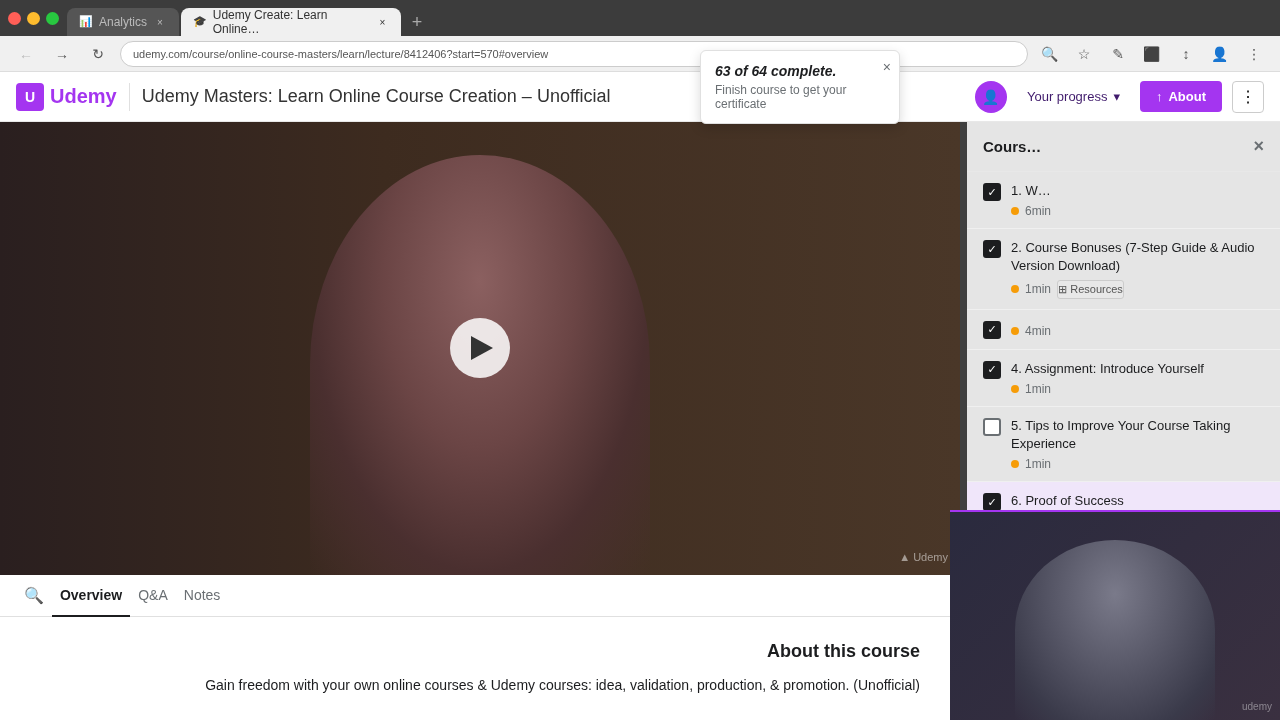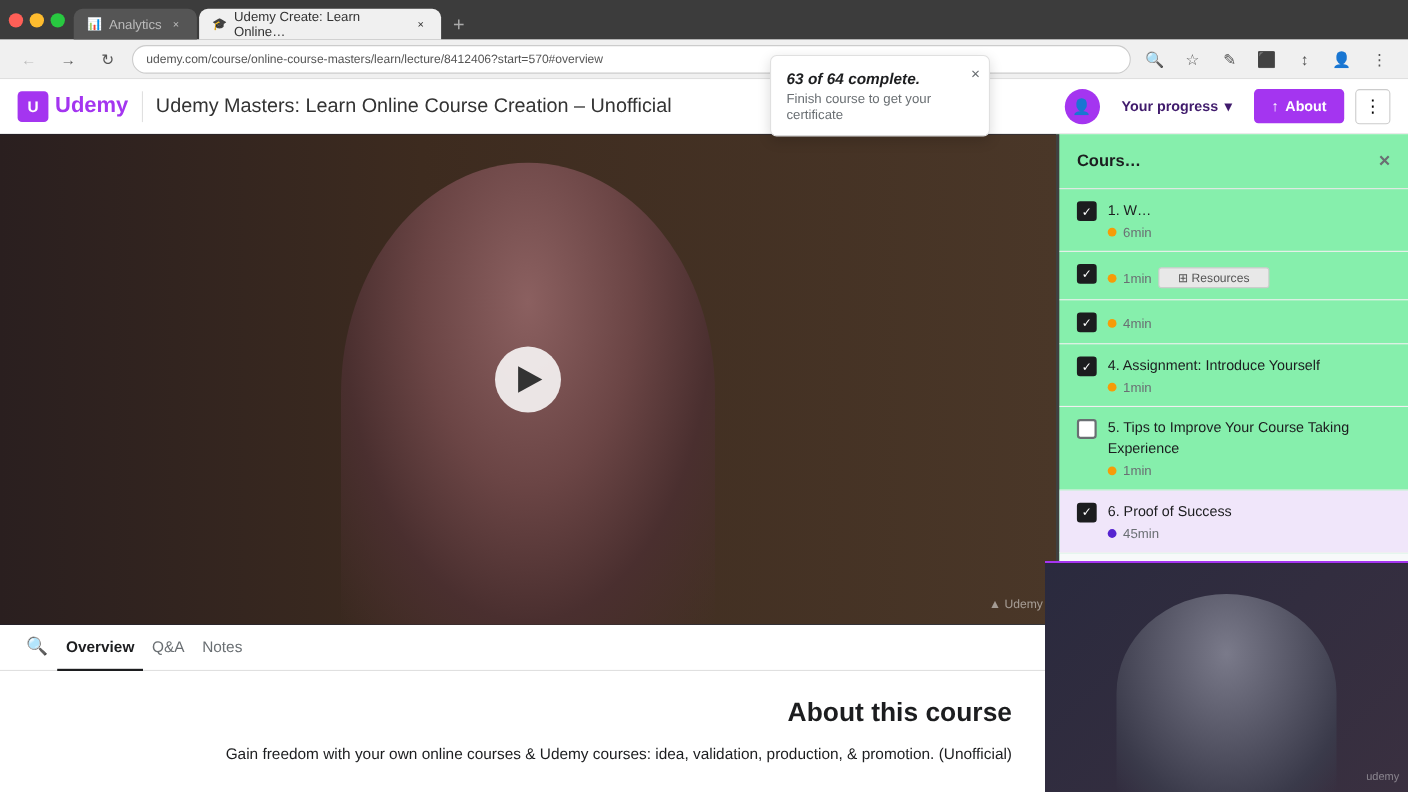--- a/index.html
+++ b/index.html
@@ -29,72 +29,72 @@
     .toolbar-icons { display: flex; gap: 6px; align-items: center; }
     .toolbar-icon { width: 28px; height: 28px; display: flex; align-items: center; justify-content: center; border-radius: 50%; cursor: pointer; color: #555; font-size: 14px; }
 
     
     .udemy-header { background: #fff; height: 50px; display: flex; align-items: center; padding: 0 16px; border-bottom: 1px solid #e8e8e8; gap: 12px; }
     .udemy-logo { display: flex; align-items: center; gap: 6px; font-weight: 700; font-size: 20px; color: #a435f0; cursor: pointer; }
     .logo-icon { width: 28px; height: 28px; background: #a435f0; border-radius: 4px; display: flex; align-items: center; justify-content: center; color: white; font-weight: 700; font-size: 14px; }
     .header-divider { width: 1px; height: 28px; background: #e0e0e0; }
     .course-title { font-size: 18px; color: #333; flex: 1; }
     .header-actions { display: flex; align-items: center; gap: 10px; }
-    .progress-btn { display: flex; align-items: center; gap: 6px; font-size: 13px; color: #401b6c; font-weight: 700; cursor: pointer; padding: 6px 10px; border-radius: 4px; }
+    .progress-btn { display: flex; align-items: center; gap: 6px; font-size: 13px; color: #401b6c; font-weight: 400; cursor: pointer; padding: 6px 10px; border-radius: 4px; }
     .share-btn { background: #a435f0; color: white; border: none; padding: 8px 16px; border-radius: 4px; font-size: 13px; font-weight: 600; cursor: pointer; display: flex; align-items: center; gap: 6px; }
     .more-btn { width: 32px; height: 32px; display: flex; align-items: center; justify-content: center; border: 1px solid #ccc; border-radius: 4px; cursor: pointer; font-size: 16px; }
     .avatar { width: 32px; height: 32px; border-radius: 50%; background: #a435f0; display: flex; align-items: center; justify-content: center; color: white; font-size: 14px; }
 
     
     .main-content { display: flex; height: calc(720px - 122px); }
     .video-area { flex: 1; background: #000; position: relative; }
     .video-placeholder { width: 100%; height: 100%; background: linear-gradient(135deg, #1a1a2e 0%, #16213e 50%, #0f3460 100%); display: flex; align-items: center; justify-content: center; position: relative; overflow: hidden; }
     .video-bg-person { position: absolute; left: 0; top: 0; width: 100%; height: 100%; background: linear-gradient(to right, #2a1f1f 0%, #3d2b1f 40%, #4a3728 100%); }
     .play-button { width: 60px; height: 60px; border-radius: 50%; background: rgba(255,255,255,0.85); display: flex; align-items: center; justify-content: center; cursor: pointer; z-index: 2; }
     .play-button::after { content: ''; border-style: solid; border-width: 12px 0 12px 22px; border-color: transparent transparent transparent #333; margin-left: 4px; }
     .video-watermark { position: absolute; bottom: 12px; right: 12px; font-size: 11px; color: rgba(255,255,255,0.5); }
 
     
-    .sidebar { width: 320px; background: #86efac; border-left: 3px solid #404040; overflow-y: auto; position: relative; flex-shrink: 0; }
+    .sidebar { width: 320px; background: #e5e5e5; border-left: 7px solid #404040; overflow-y: auto; position: relative; flex-shrink: 0; }
     .sidebar-header { padding: 14px 16px; font-size: 15px; font-weight: 700; color: #1c1d1f; border-bottom: 1px solid #e8e8e8; display: flex; align-items: center; justify-content: space-between; }
     .sidebar-close { cursor: pointer; font-size: 18px; color: #6a6f73; }
 
     
     .course-item { display: flex; align-items: flex-start; padding: 10px 16px; gap: 10px; border-bottom: 1px solid #f0f0f0; cursor: pointer; }
     .course-item.active { background: #f0e6fa; }
     .checkbox { width: 18px; height: 18px; border-radius: 3px; border: 2px solid #6a6f73; display: flex; align-items: center; justify-content: center; flex-shrink: 0; margin-top: 1px; }
     .checkbox.checked { background: #1c1d1f; border-color: #1c1d1f; color: white; font-size: 11px; }
     .checkbox.unchecked { background: white; }
     .item-info { flex: 1; }
     .item-title { font-size: 13px; color: #1c1d1f; line-height: 1.4; }
     .item-meta { display: flex; align-items: center; gap: 6px; margin-top: 4px; }
     .item-duration { font-size: 12px; color: #6a6f73; }
     .item-dot { width: 8px; height: 8px; border-radius: 50%; background: #f69c08; }
     .item-dot.blue { background: #5624d0; }
-    .resources-badge { background: #e8e8e8; border: 1px solid #ccc; border-radius: 3px; font-size: 11px; padding: 2px 17px; color: #555; cursor: pointer; }
+    .resources-badge { background: #e8e8e8; border: 1px solid #ccc; border-radius: 3px; font-size: 11px; padding: 2px 0; color: #555; cursor: pointer; }
 
     
     .section-header { padding: 12px 16px; background: #f7f9fa; border-bottom: 1px solid #e0e0e0; cursor: pointer; display: flex; align-items: center; justify-content: space-between; }
     .section-title { font-size: 13px; font-weight: 600; color: #1c1d1f; }
     .section-meta { font-size: 12px; color: #6a6f73; margin-top: 3px; }
     .chevron { font-size: 14px; color: #6a6f73; }
 
     
     .progress-tooltip { position: absolute; top: 50px; right: 380px; background: white; border: 1px solid #e0e0e0; border-radius: 6px; padding: 12px 14px; width: 200px; box-shadow: 0 4px 12px rgba(0,0,0,0.15); z-index: 100; }
     .tooltip-close { position: absolute; top: 8px; right: 8px; cursor: pointer; color: #6a6f73; font-size: 14px; }
     .tooltip-title { font-size: 14px; font-weight: 700; color: #1c1d1f; margin-bottom: 4px; font-style: italic; }
     .tooltip-sub { font-size: 12px; color: #6a6f73; }
     .tab-nav { display: flex; gap: 0; border-bottom: 1px solid #e0e0e0; padding: 0 16px; }
     .tab-item { padding: 12px 8px; font-size: 14px; color: #6a6f73; cursor: pointer; border-bottom: 2px solid transparent; margin-bottom: -1px; }
     .tab-item.active { color: #1c1d1f; font-weight: 600; border-bottom-color: #1c1d1f; }
     .search-icon-tab { display: flex; align-items: center; padding: 10px 8px; }
 
     
     .about-section { padding: 24px 40px; }
-    .about-title { font-size: 24px; font-weight: 700; color: #1c1d1f; margin-bottom: 12px; }
+    .about-title { font-size: 18px; font-weight: 700; color: #1c1d1f; margin-bottom: 12px; }
     .about-text { font-size: 14px; color: #1c1d1f; line-height: 1.6; }
 
     
     .mini-video { position: absolute; bottom: 0; right: 0; width: 330px; height: 210px; background: #1a1a1a; border-top: 2px solid #a435f0; z-index: 50; overflow: hidden; }
     .mini-video-bg { width: 100%; height: 100%; background: linear-gradient(135deg, #2a2a3e 0%, #3a3040 100%); display: flex; align-items: center; justify-content: center; position: relative; }
     .mini-watermark { position: absolute; bottom: 8px; right: 8px; color: rgba(255,255,255,0.4); font-size: 10px; }
   </style>
 </head>
 <body>
 
@@ -206,20 +206,21 @@
         <div class="item-meta">
           <div class="item-dot"></div>
           <span class="item-duration">6min</span>
         </div>
       </div>
     </div>
 
     <div class="course-item">
       <div class="checkbox checked">✓</div>
       <div class="item-info">
+        <div class="item-title">2. Course Bonuses (7-Step Guide &amp; Audio Version Download)</div>
         <div class="item-meta">
           <div class="item-dot"></div>
           <span class="item-duration">1min</span>
           <span class="resources-badge">⊞ Resources</span>
         </div>
       </div>
     </div>
 
     <div class="course-item">
       <div class="checkbox checked">✓</div>

